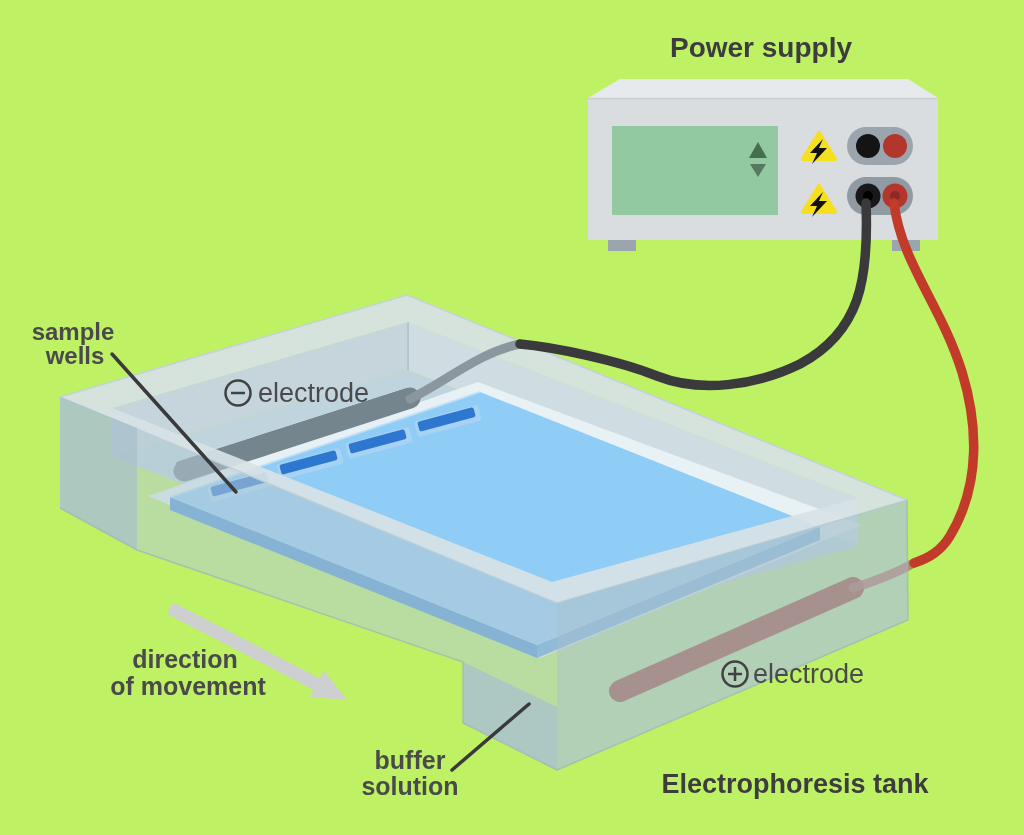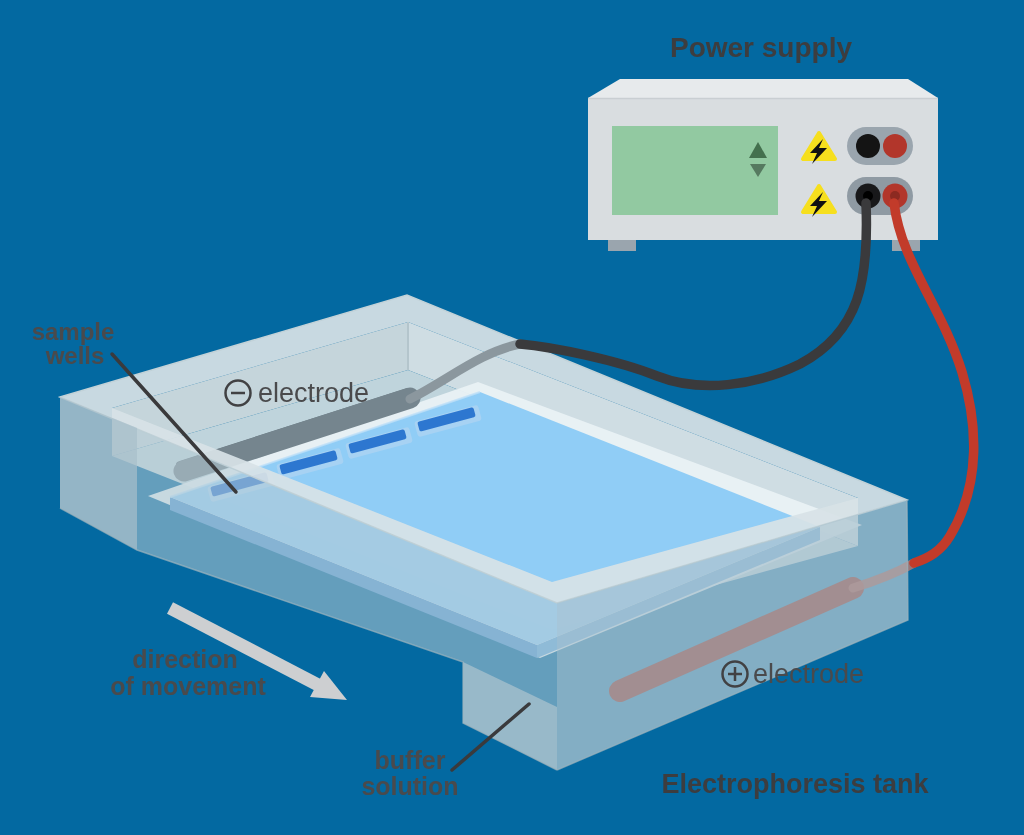--- a/index.html
+++ b/index.html
@@ -1,16 +1,16 @@
 <!DOCTYPE html>
 <html><head>
 <meta charset="utf-8">
 <style>
   html,body{margin:0;padding:0;background:#ffffff;}
-  .stage{position:relative;width:1024px;height:835px;background:#0369a1;overflow:hidden;
+  .stage{position:relative;width:1024px;height:835px;background:#bef264;overflow:hidden;
          font-family:"Liberation Sans","DejaVu Sans",sans-serif;}
   svg{display:block}
   text{font-family:"Liberation Sans","DejaVu Sans",sans-serif;}
   .lbl-bold{font-weight:bold;}
   .lbl-semi{font-weight:bold;}
   .lbl-reg{font-weight:normal;}
 </style>
 </head>
 <body>
 

